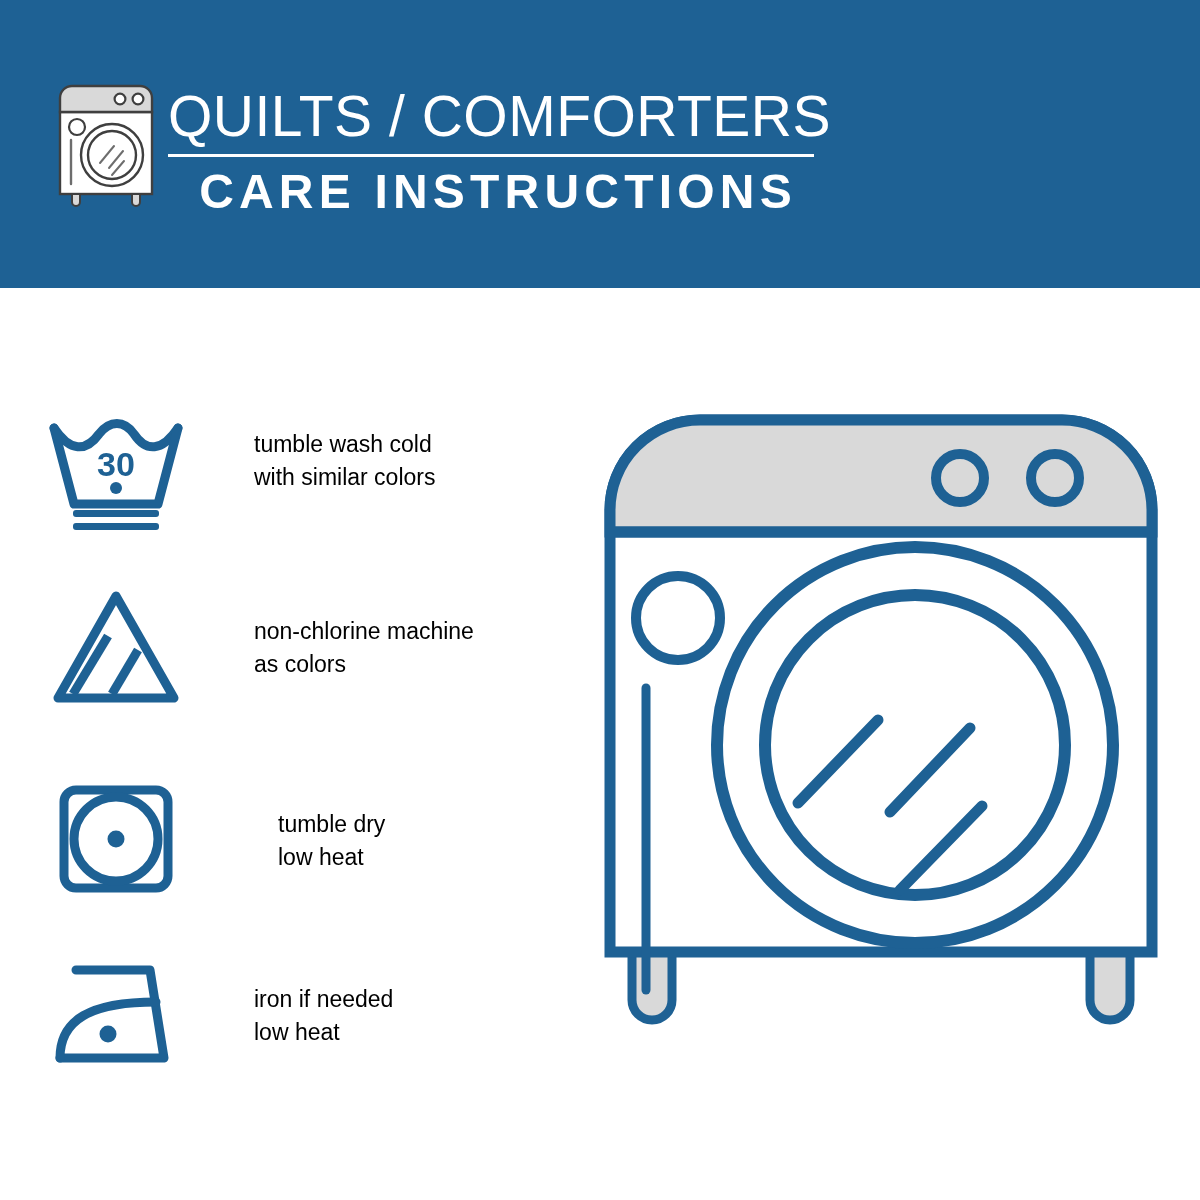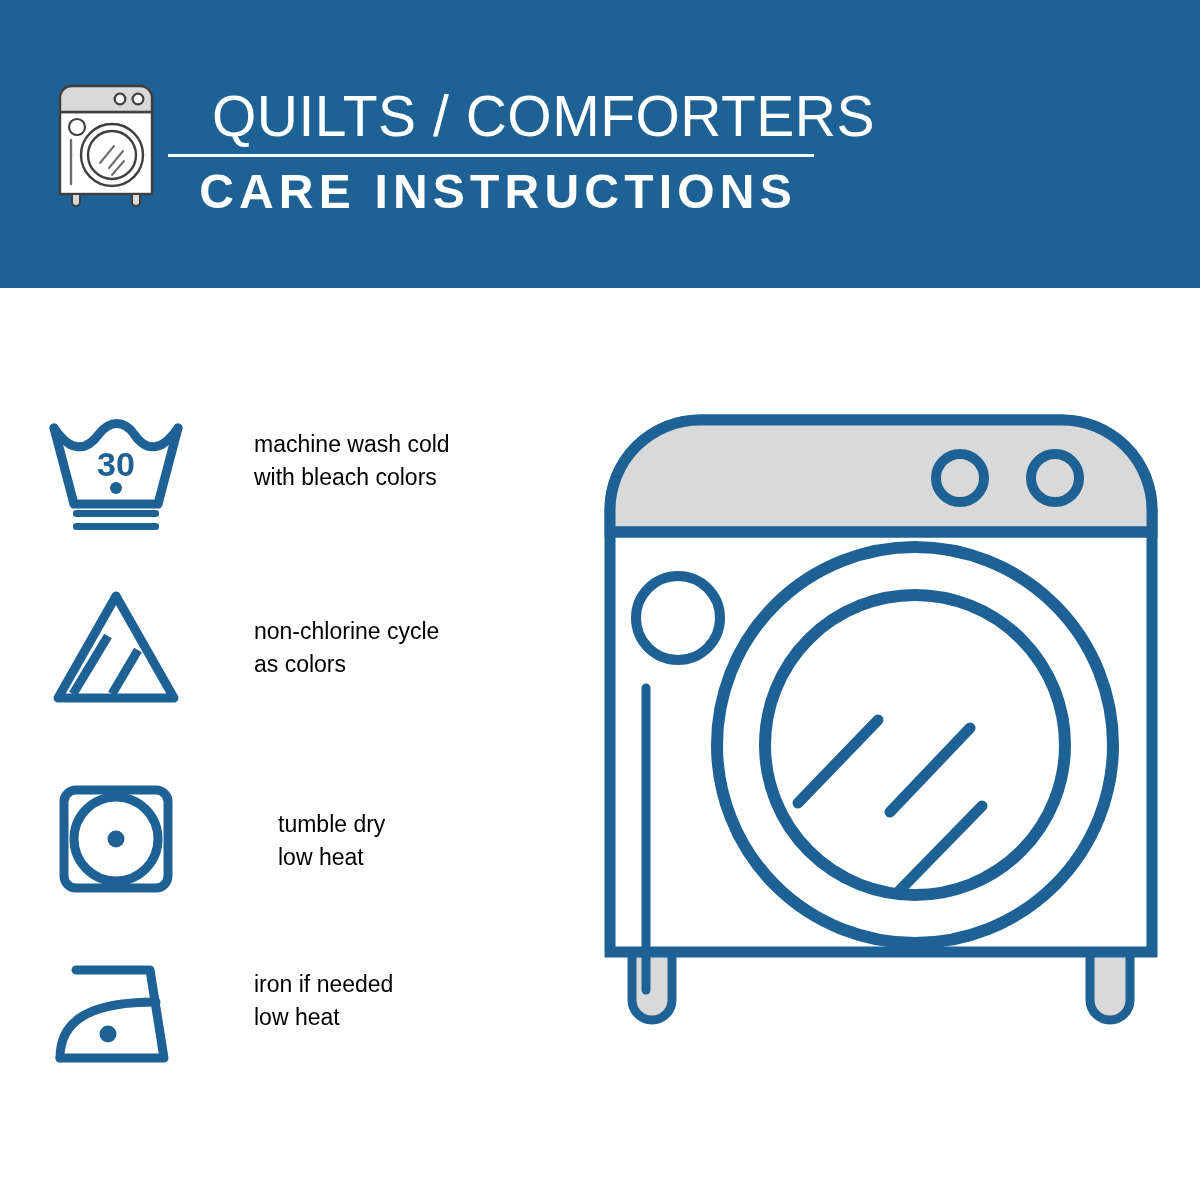--- a/index.html
+++ b/index.html
@@ -40,21 +40,20 @@
     top: 85px;
     width: 660px;
   }
   #title-line1 {
     color: #ffffff;
     font-size: 57px;
     line-height: 62px;
     font-weight: 300;
     letter-spacing: 0.5px;
     white-space: nowrap;
-    margin-left: 44px;
   }
   #title-divider {
     width: 646px;
     height: 3px;
     background: #ffffff;
     margin: 7px 0 9px 0;
   }
   #title-line2 {
     color: #ffffff;
     font-size: 48px;
@@ -155,35 +154,35 @@
           <path d="M8 10 L 28 86 L 112 86 L 132 10" fill="none" stroke="#1e6194" stroke-width="9" stroke-linejoin="round" stroke-linecap="round"></path>
 
           <rect x="27" y="92" width="86" height="7" rx="3" fill="#1e6194"></rect>
           <rect x="27" y="105" width="86" height="7" rx="3" fill="#1e6194"></rect>
 
           <text x="70" y="58" font-family="'Liberation Sans', sans-serif" font-size="34" font-weight="700" fill="#1e6194" text-anchor="middle">30</text>
           <circle cx="70" cy="70" r="6" fill="#1e6194"></circle>
         </svg>
       </div>
       <div class="care-text" style="top:10px;">
-        <div>machine wash cold</div>
-        <div>with bleach colors</div>
+        <div>tumble wash cold</div>
+        <div>with similar colors</div>
       </div>
     </div>
 
     <div class="care-row" style="top:300px;">
       <div class="care-icon">
         <svg viewBox="0 0 140 120" width="140" height="120">
           <path d="M70 8 L 128 110 L 12 110 Z" fill="none" stroke="#1e6194" stroke-width="9" stroke-linejoin="round"></path>
           <line x1="62" y1="48" x2="27" y2="106" stroke="#1e6194" stroke-width="9" stroke-linecap="butt"></line>
           <line x1="92" y1="62" x2="66" y2="106" stroke="#1e6194" stroke-width="9" stroke-linecap="butt"></line>
         </svg>
       </div>
       <div class="care-text" style="top:27px;">
-        <div>non-chlorine cycle</div>
+        <div>non-chlorine machine</div>
         <div>as colors</div>
       </div>
     </div>
 
     <div class="care-row" style="top:495px;">
       <div class="care-icon">
         <svg viewBox="0 0 140 120" width="140" height="120">
           <rect x="18" y="7" width="104" height="98" rx="12" ry="12" fill="none" stroke="#1e6194" stroke-width="9"></rect>
           <circle cx="70" cy="56" r="42" fill="none" stroke="#1e6194" stroke-width="9"></circle>
           <circle cx="70" cy="56" r="8.5" fill="#1e6194"></circle>
@@ -198,21 +197,21 @@
     <div class="care-row" style="top:670px;">
       <div class="care-icon">
         <svg viewBox="0 0 140 120" width="140" height="120">
 
           <path d="M30 12 L 104 12 L 118 100 L 14 100" fill="none" stroke="#1e6194" stroke-width="9" stroke-linejoin="round" stroke-linecap="round"></path>
 
           <path d="M14 100 C 14 62, 44 44, 110 44" fill="none" stroke="#1e6194" stroke-width="9" stroke-linecap="round"></path>
           <circle cx="62" cy="76" r="8.5" fill="#1e6194"></circle>
         </svg>
       </div>
-      <div class="care-text" style="top:10px;">
+      <div class="care-text" style="top:25px;">
         <div>iron if needed</div>
         <div>low heat</div>
       </div>
     </div>
 
   </div>
 
   <div id="washer">
     <svg viewBox="0 0 590 720" width="590" height="720">
 

